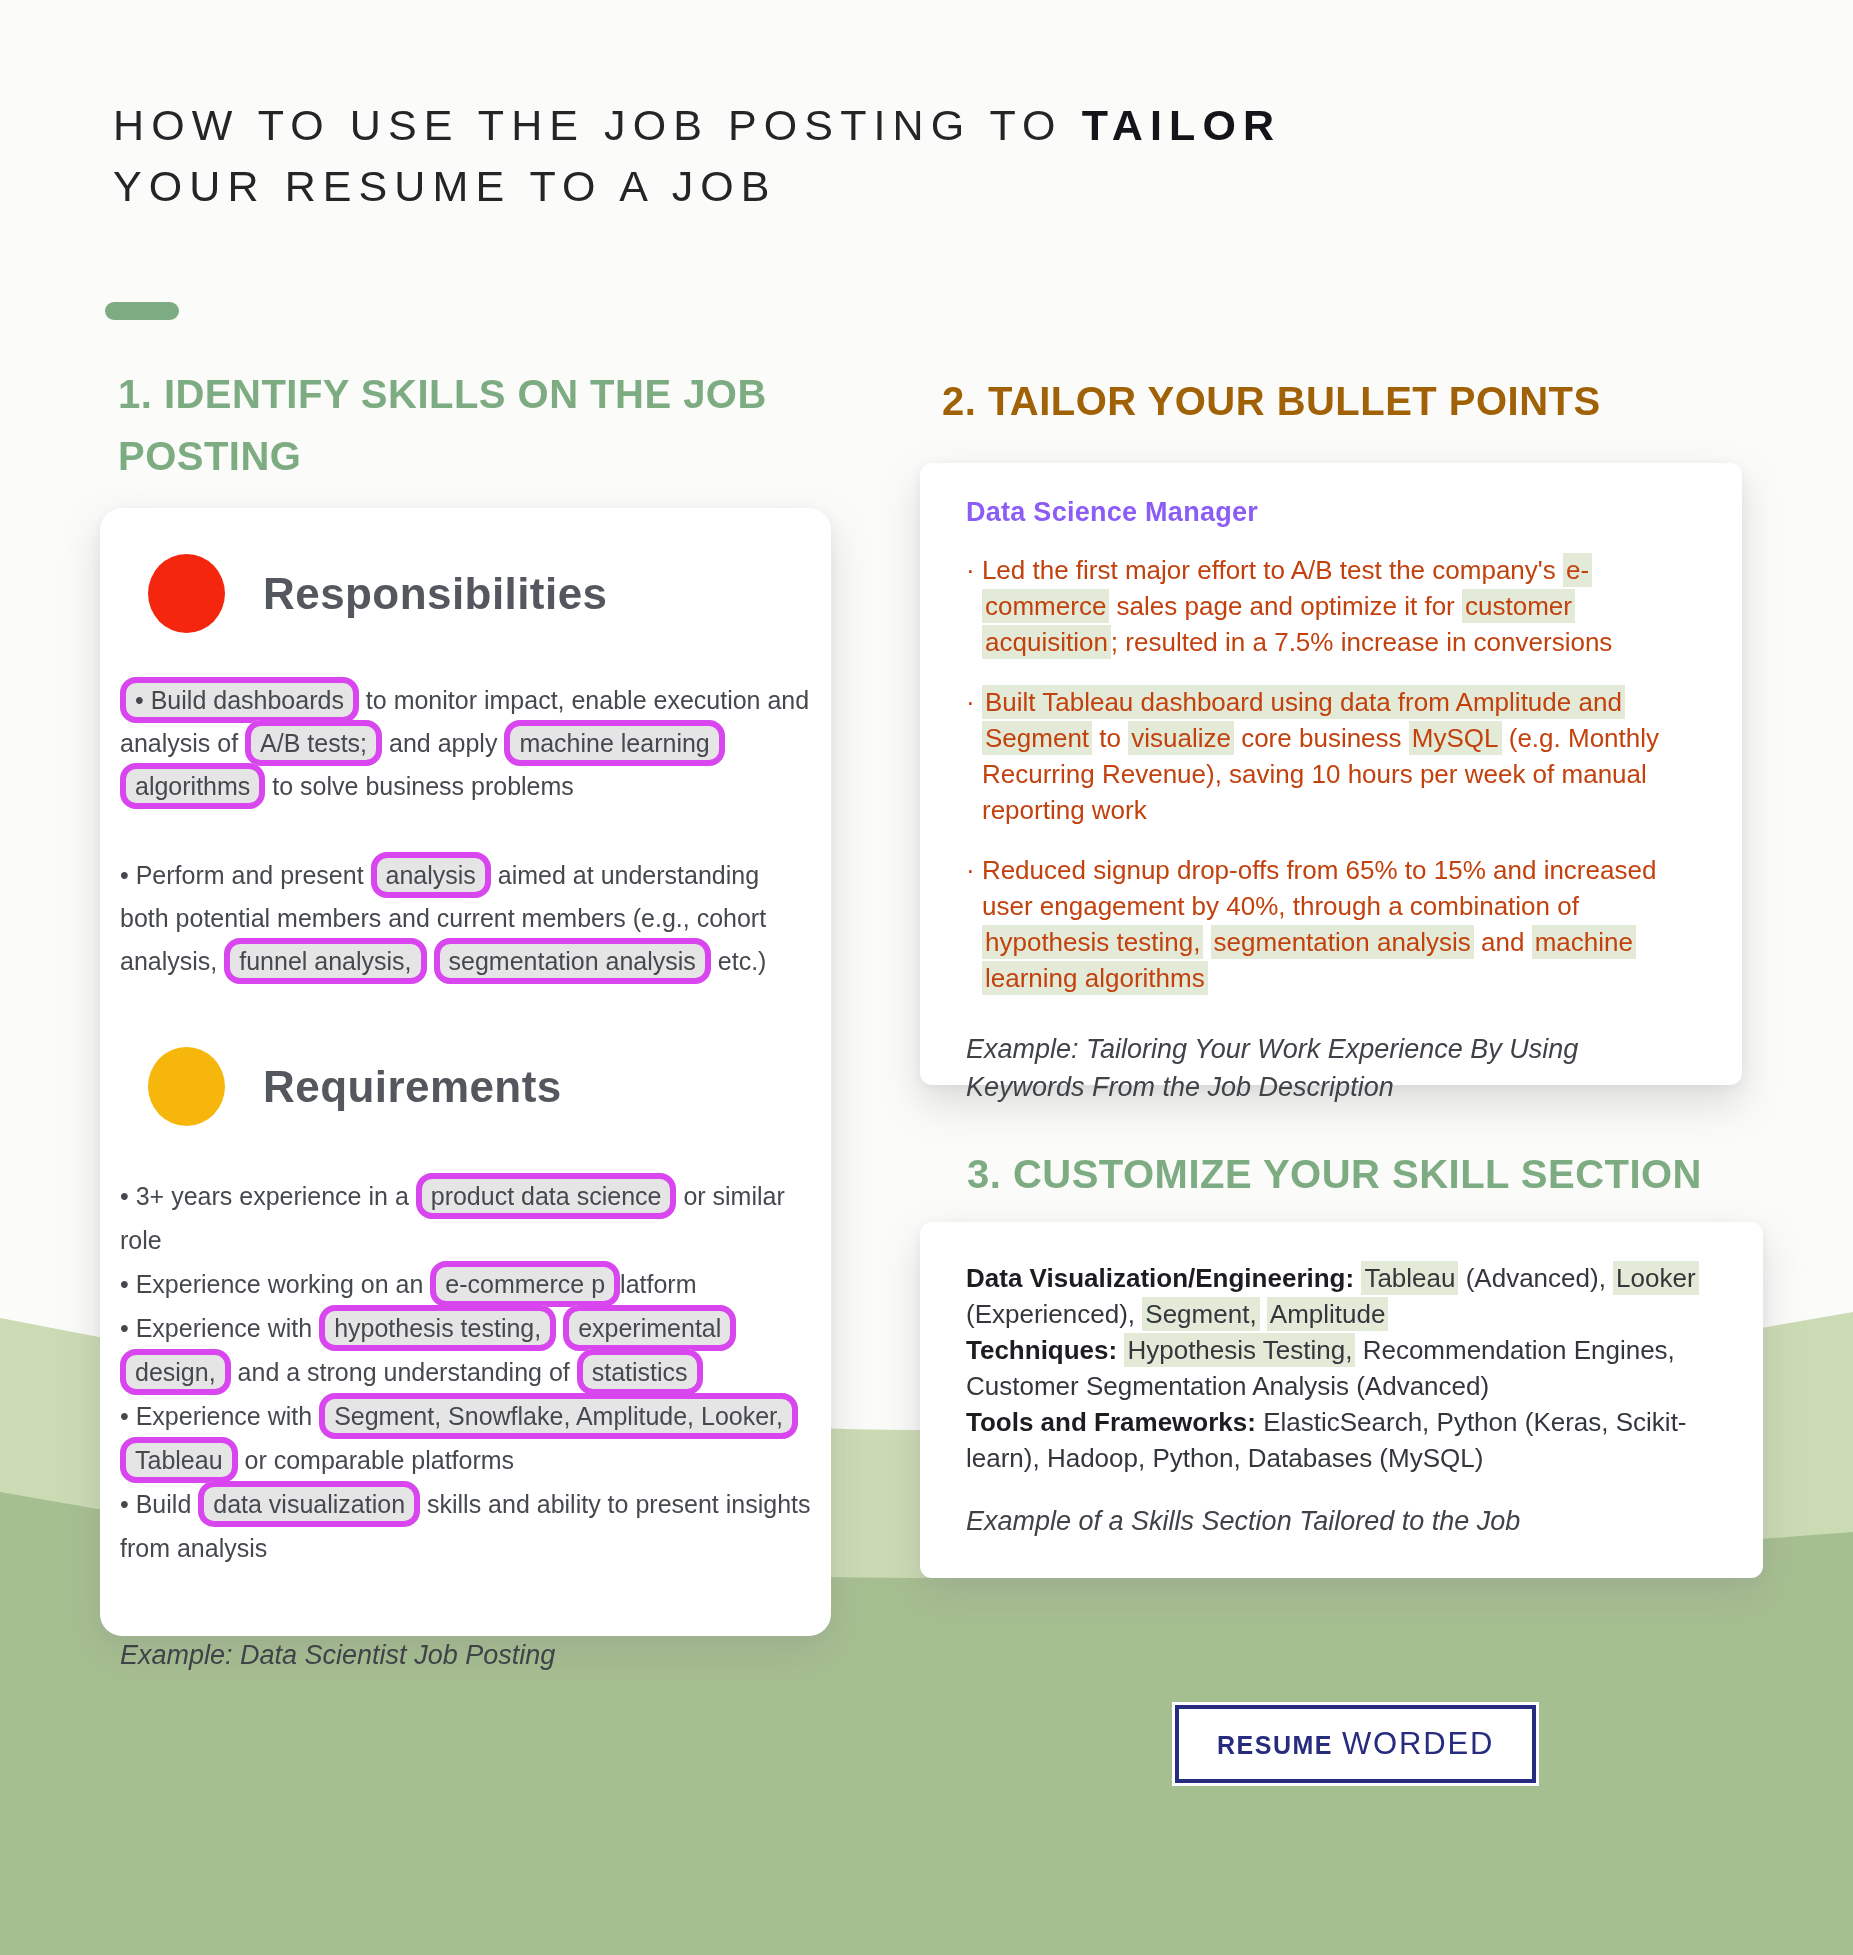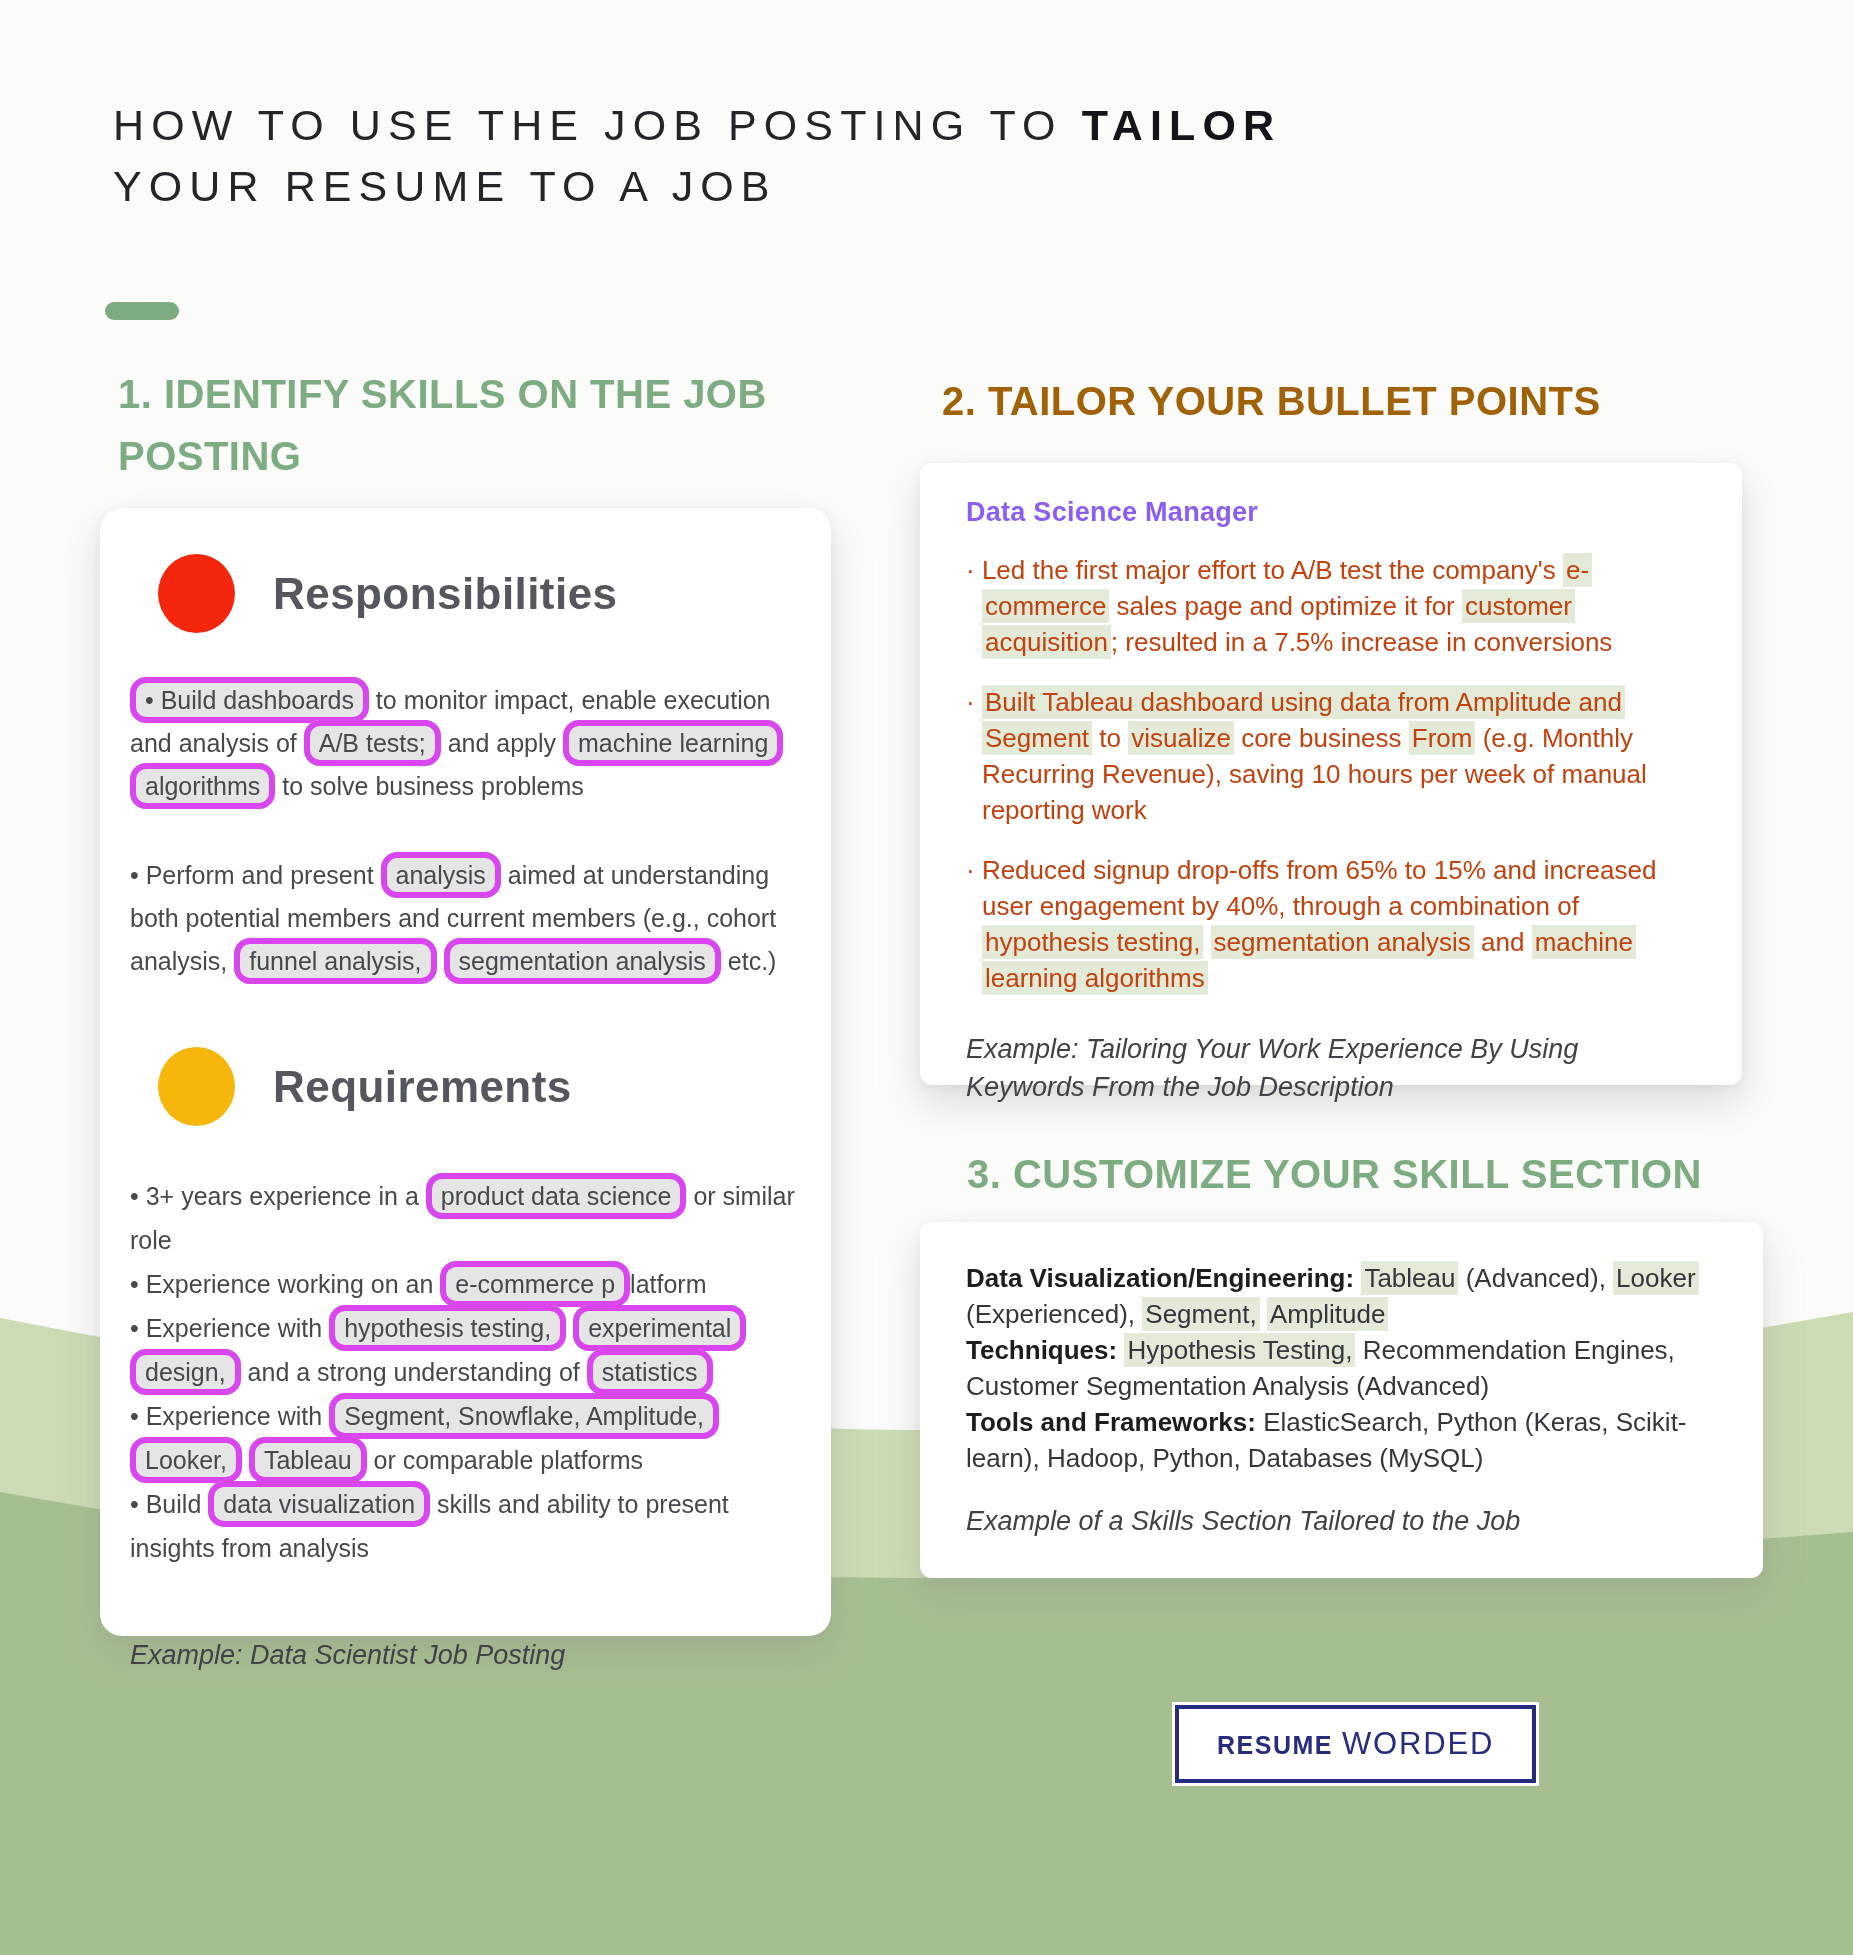--- a/index.html
+++ b/index.html
@@ -30,21 +30,21 @@
   }
   .h-s1{left:118px;top:363px;width:665px}
   .h-s2{left:942px;top:370px;width:820px}
   .h-s3{left:967px;top:1143px;width:860px}
 
   
   .card{
     background:#ffffff;
     box-shadow:0 18px 40px rgba(140,140,140,.28),0 3px 10px rgba(160,160,160,.14);
   }
-  .card1{left:100px;top:508px;width:731px;height:1128px;border-radius:22px;padding:40px 30px}
+  .card1{left:100px;top:508px;width:731px;height:1128px;border-radius:22px;padding:40px 20px}
   .card2{left:920px;top:463px;width:822px;height:622px;border-radius:12px;padding:34px 46px}
   .card3{left:920px;top:1222px;width:843px;height:356px;border-radius:12px;padding:38px 46px}
 
   
   .section-row{display:flex;align-items:center;gap:38px;margin:6px 0 0 28px}
   .section-row.second{margin-top:64px}
   .circle{width:77px;height:79px;border-radius:50%;flex:0 0 auto}
   .card-h3{font-size:44px;font-weight:700;color:#54585e;letter-spacing:.01em}
   .card1 p.bullet{font-size:25px;line-height:43px;margin-top:46px;color:#45494e}
   .card1 .reqlist p{font-size:25px;line-height:44px;margin:0;color:#45494e}
@@ -129,21 +129,21 @@
 
   <p class="example">Example: Data Scientist Job Posting</p>
 </div>
 
 <h2 class="layer green-h h-s2 accent-text" style="color: #a16207;">2. TAILOR YOUR BULLET POINTS</h2>
 
 <div class="layer card card2 ghl">
   <p class="job-title">Data Science Manager</p>
   <div>
       <p class="gbul"><span>· Led the first major effort to A/B test the company's </span><span class="hl">e-commerce</span><span> sales page and optimize it for </span><span class="hl">customer acquisition</span><span>; resulted in a 7.5% increase in conversions</span></p>
-      <p class="gbul"><span>· </span><span class="hl">Built Tableau dashboard using data from Amplitude and Segment</span><span> to </span><span class="hl">visualize</span><span> core business </span><span class="hl">From</span><span> (e.g. Monthly Recurring Revenue), saving 10 hours per week of manual reporting work</span></p>
+      <p class="gbul"><span>· </span><span class="hl">Built Tableau dashboard using data from Amplitude and Segment</span><span> to </span><span class="hl">visualize</span><span> core business </span><span class="hl">MySQL</span><span> (e.g. Monthly Recurring Revenue), saving 10 hours per week of manual reporting work</span></p>
       <p class="gbul"><span>· Reduced signup drop-offs from 65% to 15% and increased user engagement by 40%, through a combination of </span><span class="hl">hypothesis testing,</span><span> </span><span class="hl">segmentation analysis</span><span> and </span><span class="hl">machine learning algorithms</span></p>
     </div>
   <p class="example">Example: Tailoring Your Work Experience By Using Keywords From the Job Description</p>
 </div>
 
 <h2 class="layer green-h h-s3 accent-text" style="color: rgb(126, 172, 130);">3. CUSTOMIZE YOUR SKILL SECTION</h2>
 
 <div class="layer card card3 ghl">
   <div class="skills">
       <p><span class="b">Data Visualization/Engineering:</span><span> </span><span class="hl">Tableau</span><span> (Advanced), </span><span class="hl">Looker</span><span> (Experienced), </span><span class="hl">Segment,</span><span> </span><span class="hl">Amplitude</span></p>

